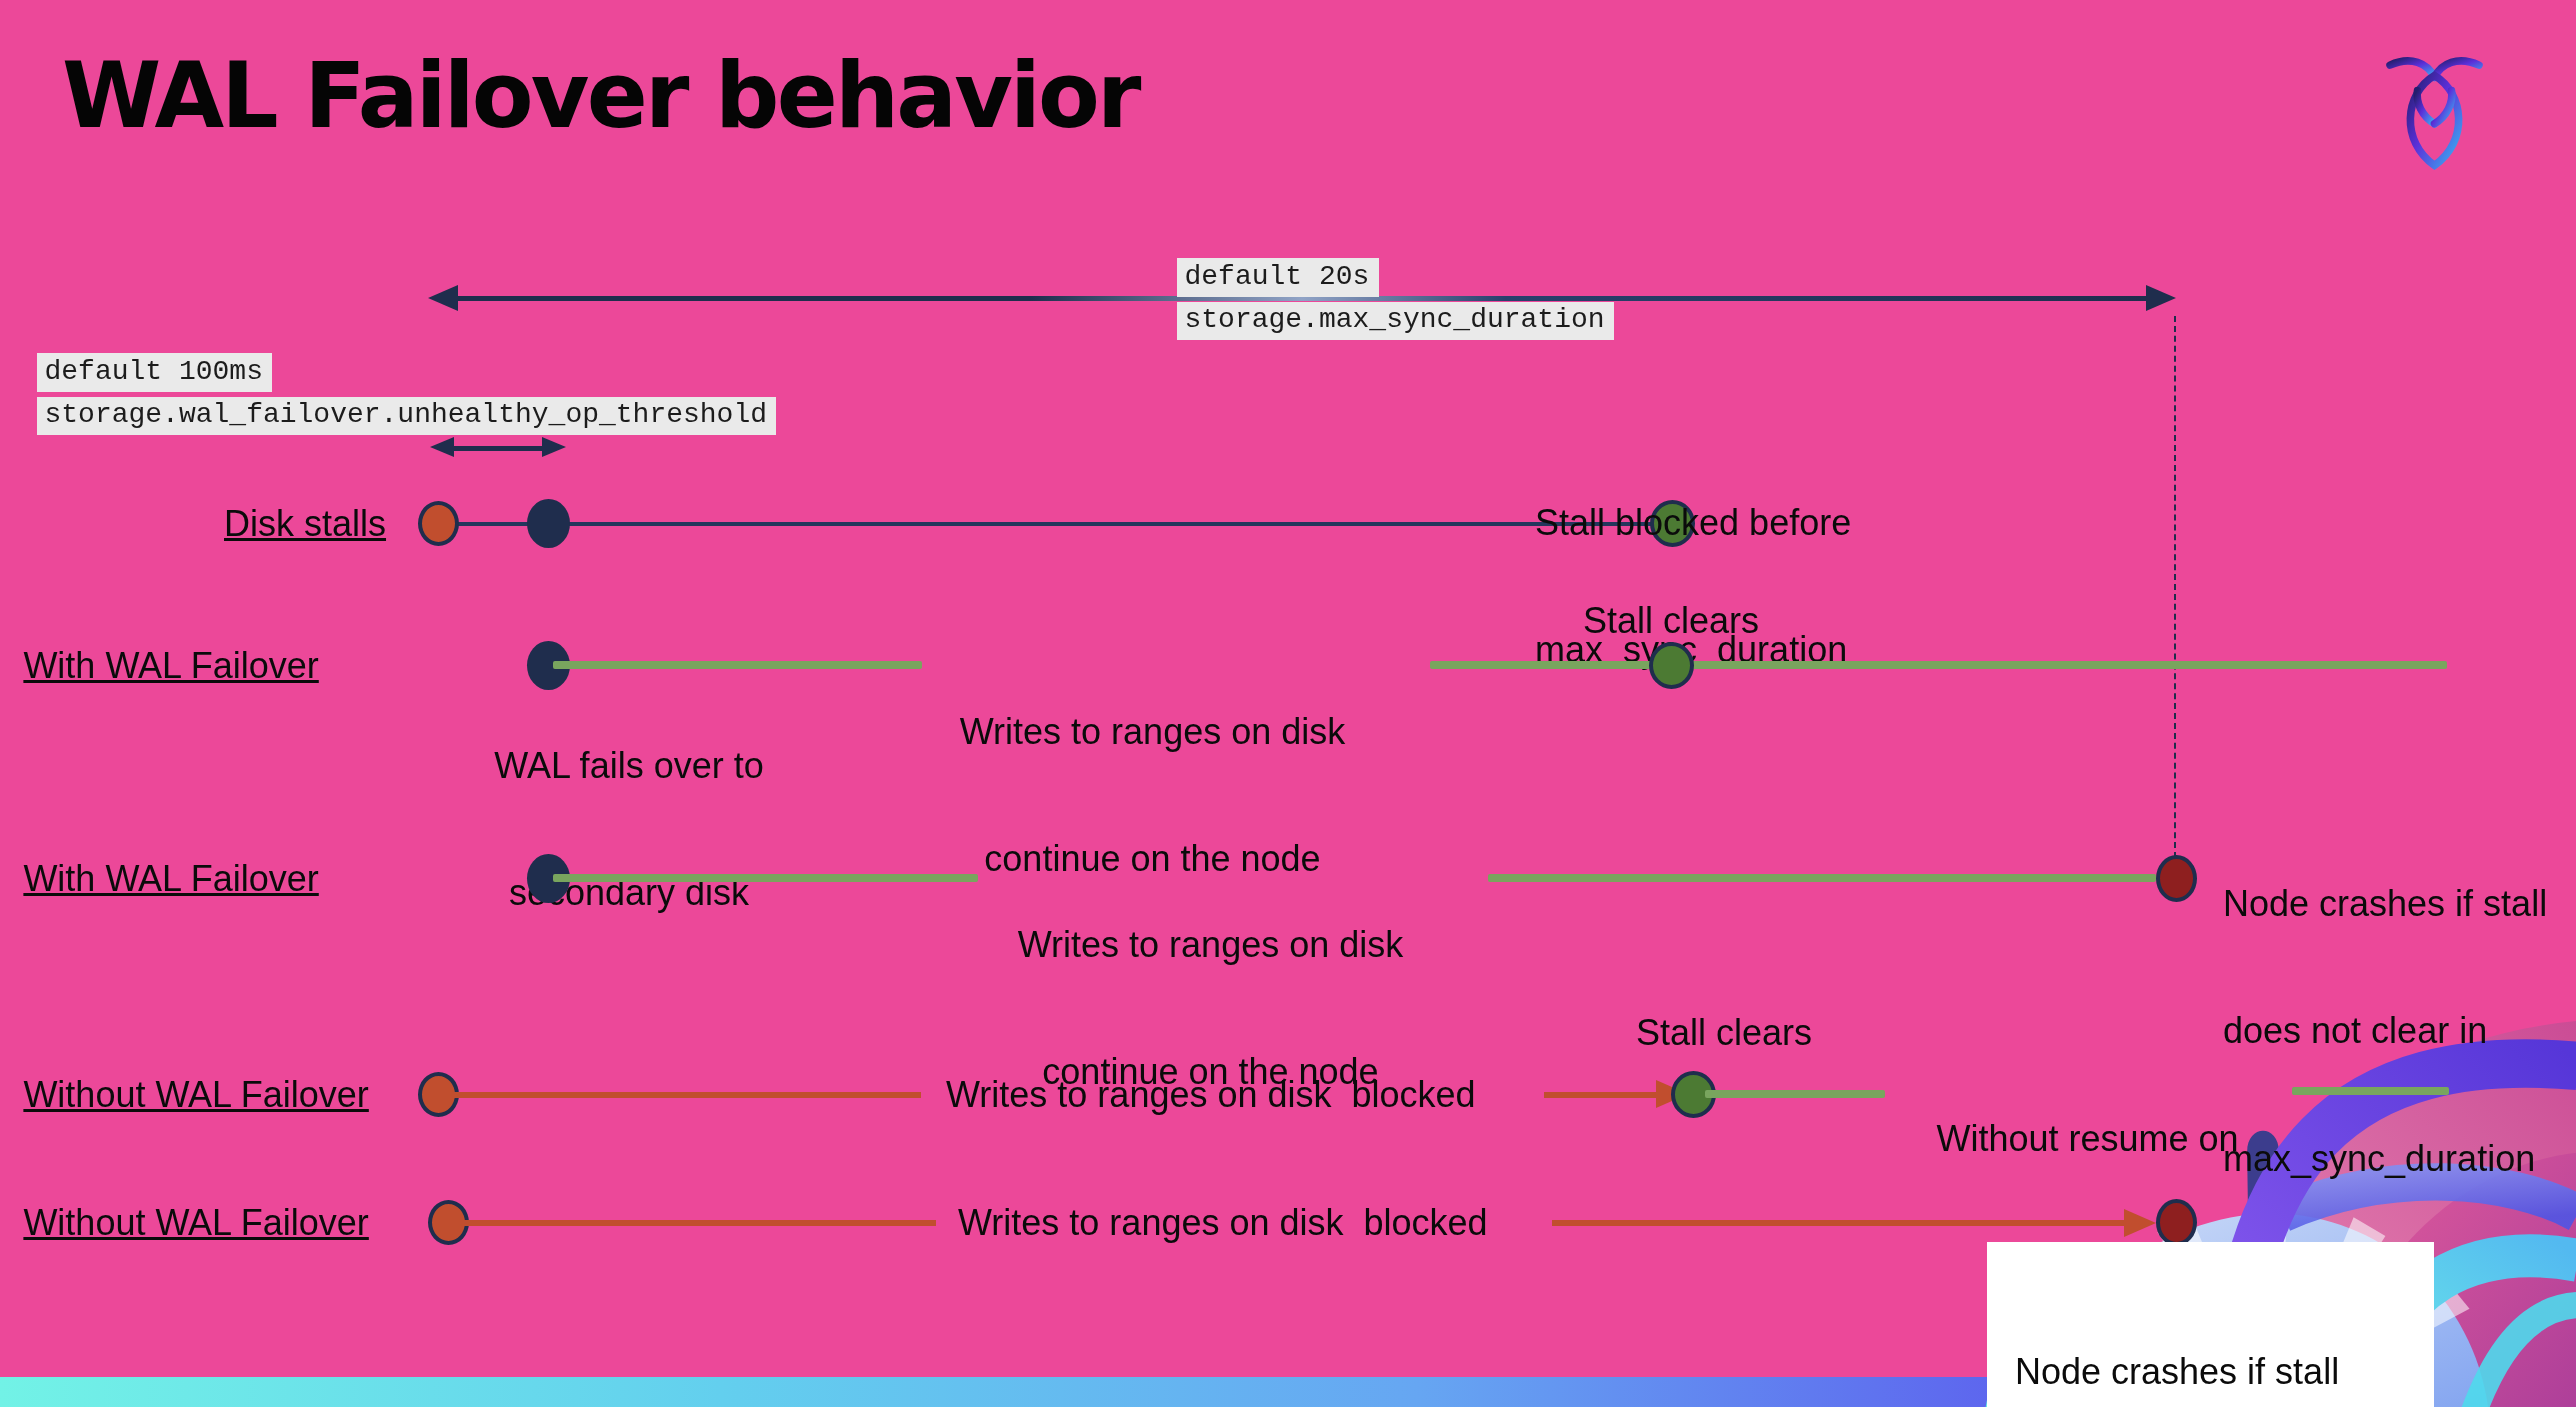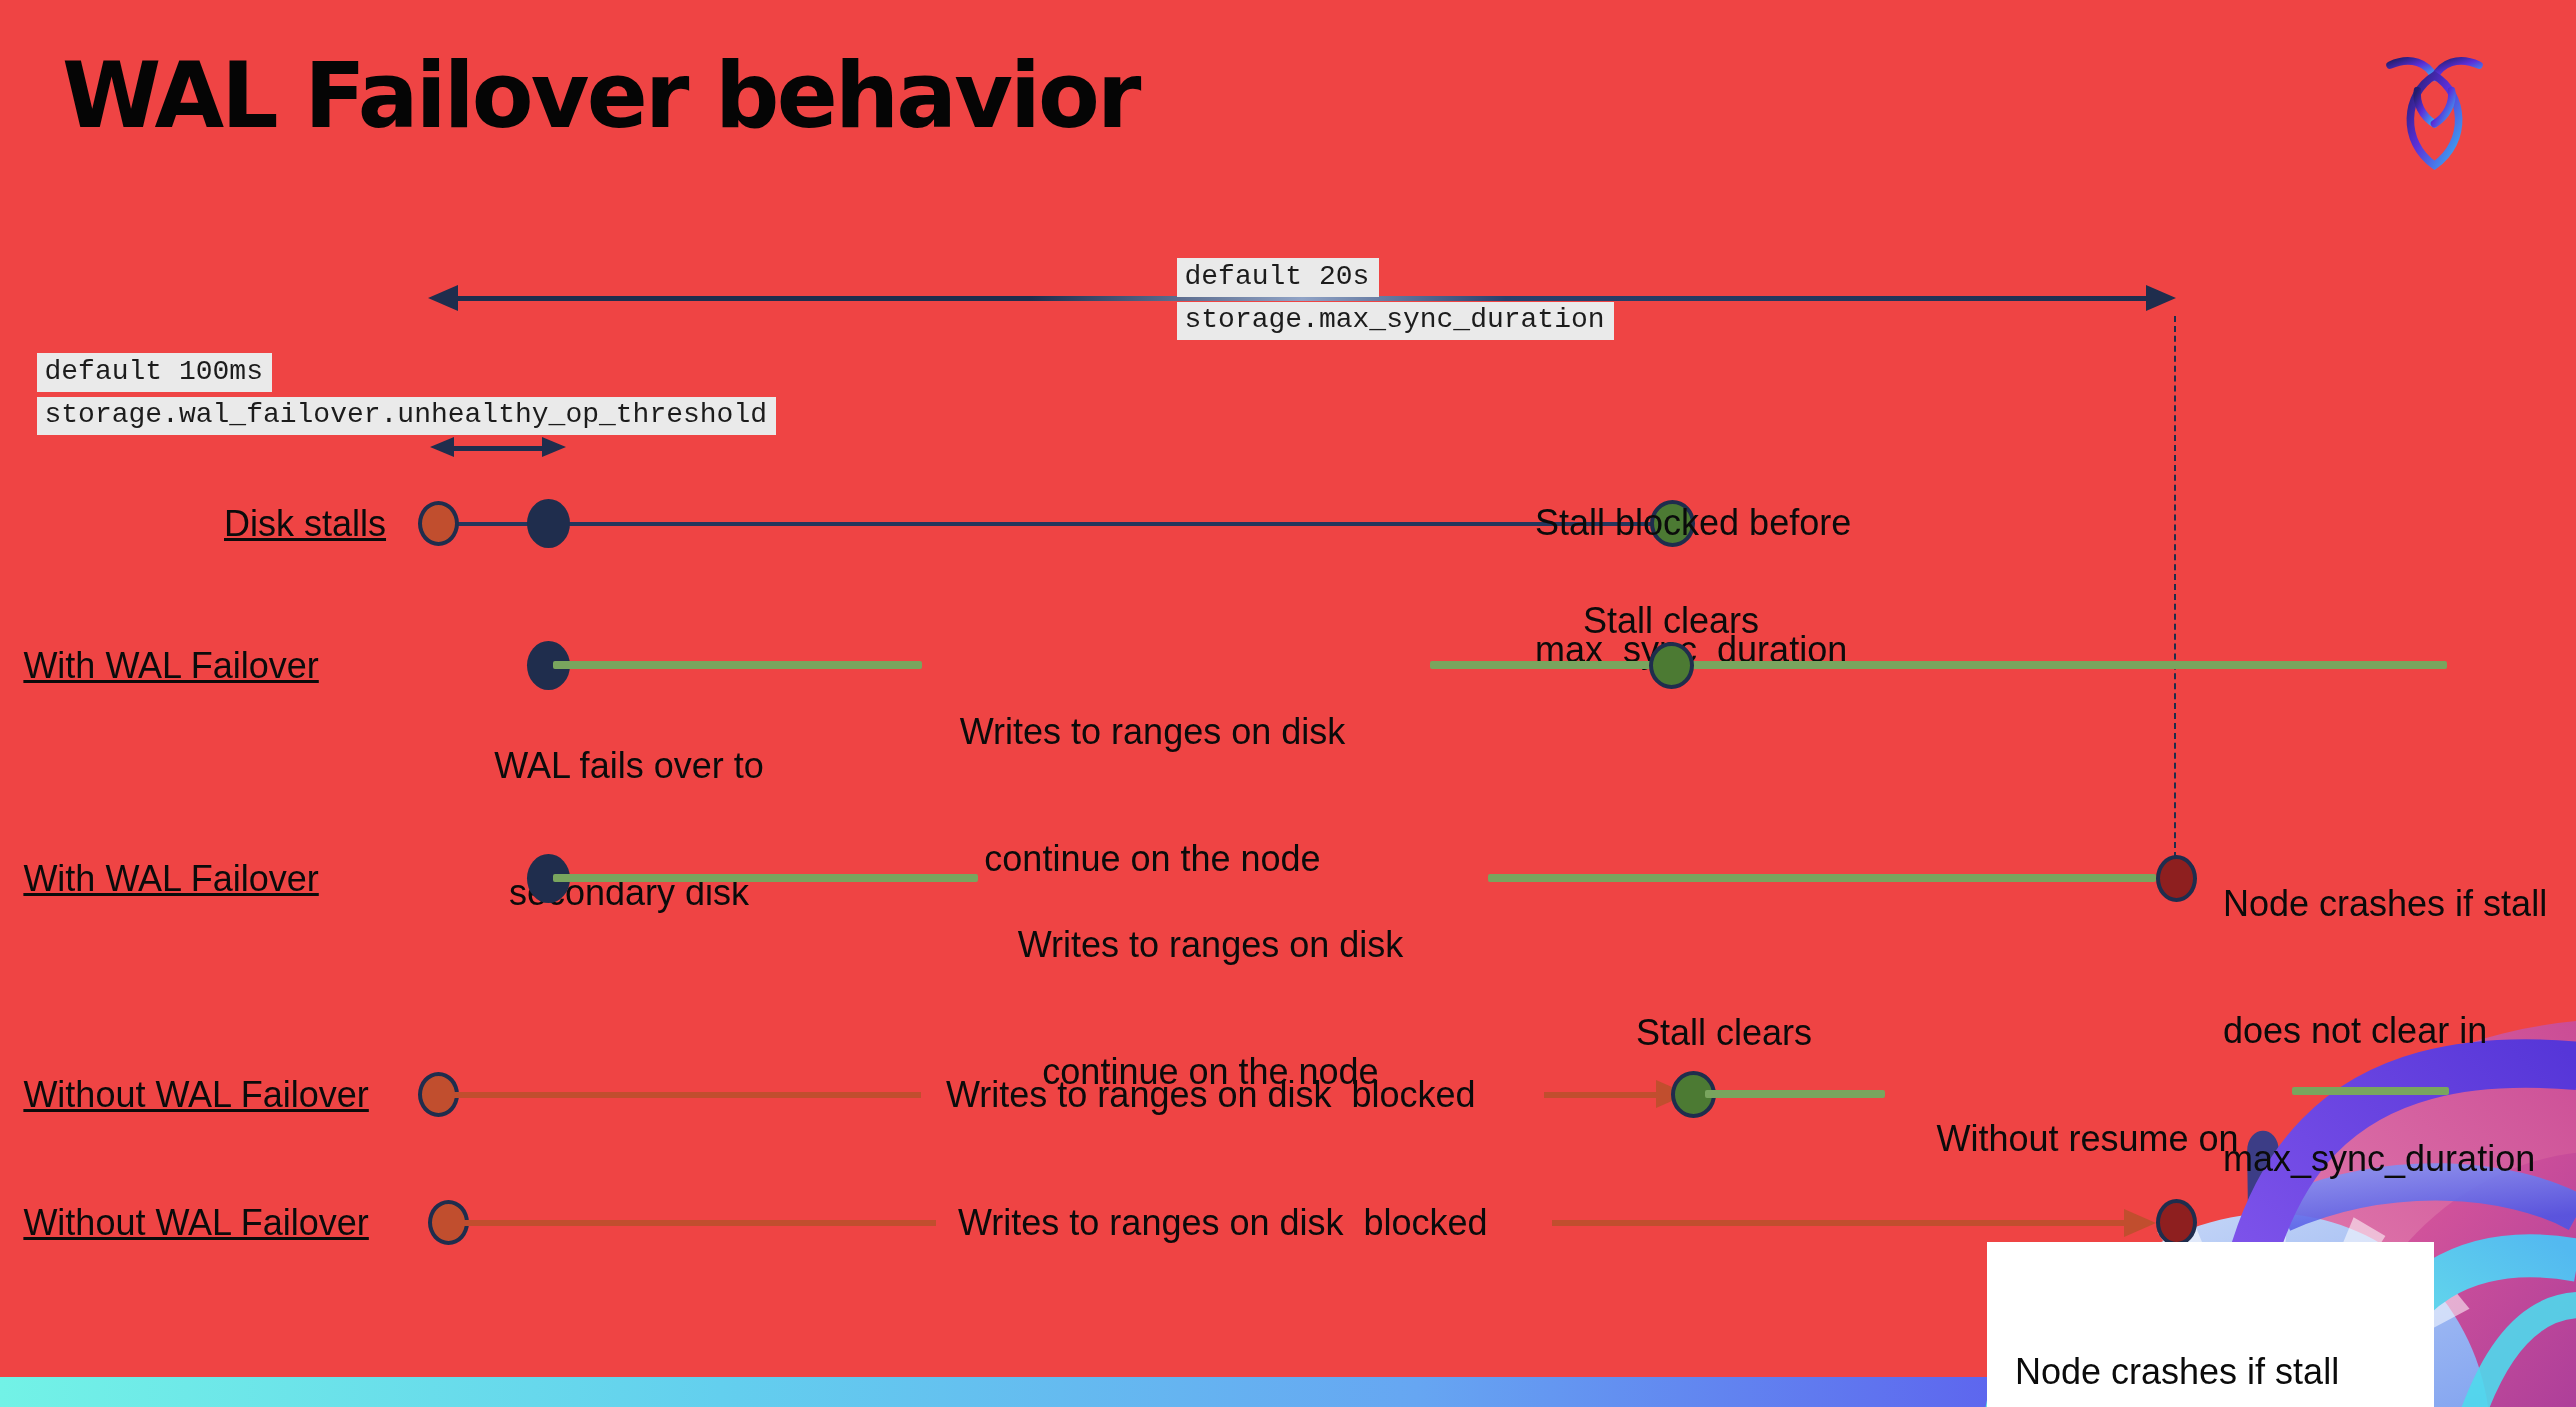--- a/index.html
+++ b/index.html
@@ -1,16 +1,16 @@
 <!DOCTYPE html>
 <html style="font-size:15px"><head>
 <meta charset="utf-8">
 <style>
   html,body{margin:0;padding:0;background:#ffffff;}
-  #slide{position:relative;width:2576px;height:1408px;background:#ef4444;overflow:hidden;
+  #slide{position:relative;width:2576px;height:1408px;background:#ec4899;overflow:hidden;
          font-family:"Liberation Sans",sans-serif;color:#0b0b0b;}
   .el{position:absolute;z-index:2;}
   .title{font-family:"DejaVu Sans",sans-serif;font-weight:800;font-size:90px;letter-spacing:-2.8px;color:#050505;white-space:nowrap;}
   .row-label{font-size:36px;white-space:nowrap;text-decoration:underline;}
   .ann{font-size:36px;line-height:1.18;white-space:pre-wrap;}
   .ann-c{text-align:center;}
   .chip{display:table;font-family:"Liberation Mono",monospace;font-size:28px;line-height:1.12;
         background:#eaeaea;color:#1c1c1c;padding:2.8px 9.3px 4.7px 7.5px;margin-bottom:4.7px;white-space:pre;}
   .hline{position:absolute;z-index:2;}
   .navy-line{background:#24365c;height:3.7px;}

